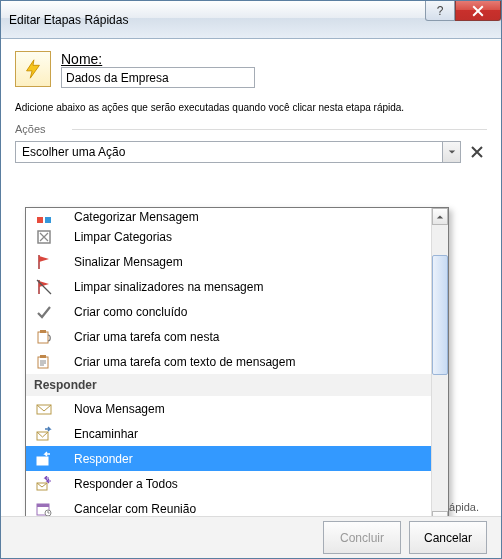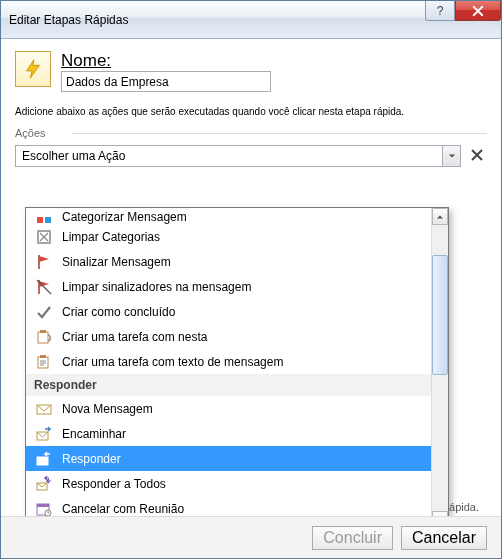--- a/index.html
+++ b/index.html
@@ -49,33 +49,33 @@
   }
   .header-row { display:flex; align-items:flex-start; gap:10px; }
   .bolt-icon {
     width:36px; height:36px;
     border:1px solid #c9a24a;
     background: linear-gradient(to bottom,#fffef0,#fdf0c2);
     display:flex; align-items:center; justify-content:center;
   }
   .bolt-icon svg { width:22px; height:22px; }
   .name-block { flex:1; }
-  .name-label { font-size:17px; text-decoration: underline; }
+  .name-label { font-size:14px; text-decoration: underline; }
   .name-input {
-    width: 210px; height:21px;
+    width: 194px; height:21px;
     border:1px solid #a5acb5; font-size:12px; padding:0 4px;
     background:#fff;
   }
   .instruction { font-size:10px; margin-top:14px; color:#000; }
   .section-label {
     font-size:11px; color:#6a6a6a; margin-top:10px;
     display:flex; align-items:center; gap:26px;
   }
   .section-label .rule { flex:1; height:1px; background:#dcdcdc; }
-  .action-row { display:flex; align-items:flex-start; gap:6px; margin-top:6px; }
+  .action-row { display:flex; align-items:center; gap:6px; margin-top:6px; }
   .combo {
     flex:1; height:22px;
     border:1px solid #a5acb5;
     display:flex; align-items:center;
     background:#fff;
     position:relative;
   }
   .combo .combo-text { flex:1; font-size:12px; padding:0 6px; color:#000; }
   .combo .combo-btn {
     width:18px; height:100%;
@@ -111,45 +111,45 @@
     border:1px solid #b8b8b8; margin:0;
     display:flex; align-items:center; justify-content:center;
   }
   .scrollbar .sb-track { flex:1; position:relative; }
   .scrollbar .sb-thumb {
     position:absolute; left:0; right:0; top:30px; height:120px;
     background:linear-gradient(to right,#eaf1fb,#c8dbf3);
     border:1px solid #9ab5d8; border-radius:2px;
   }
   .dd-item {
-    height:25px; display:flex; align-items:center; gap:10px;
+    height:25px; display:flex; align-items:center; gap:22px;
     padding:0 8px 0 10px; font-size:12px; color:#000;
   }
   .dd-item.partial { height:14px; align-items:flex-end; overflow:hidden; }
   .dd-item.partial .ico { margin-bottom:-8px; }
   .dd-item.selected { background:#3399ff; color:#fff; }
   .dd-group {
     height:22px; display:flex; align-items:center;
     padding:0 8px; font-size:12px; font-weight:bold; color:#444;
     background:#f2f2f2;
   }
   .ico { width:16px; height:16px; flex:0 0 16px; display:flex; align-items:center; justify-content:center; }
   .ico svg { width:16px; height:16px; }
   .footer {
     height:42px;
     border-top:1px solid #dcdcdc;
     display:flex; align-items:center; justify-content:flex-end;
     gap:8px; padding:0 14px;
     background:#f3f3f3;
   }
   .btn {
-    min-width:78px; height:24px;
+    min-width:78px; height:33px;
     border:1px solid #a5acb5;
     background:linear-gradient(to bottom,#fdfdfd,#e9e9e9);
-    font-size:16px; color:#000;
+    font-size:12px; color:#000;
     display:flex; align-items:center; justify-content:center;
     padding:4px 10px;
   }
   .btn.disabled { color:#9a9a9a; }
   .behind-text {
     position:absolute; right:22px; top:462px;
     font-size:11px; color:#5a5a5a;
   }
 </style>
 </head>

